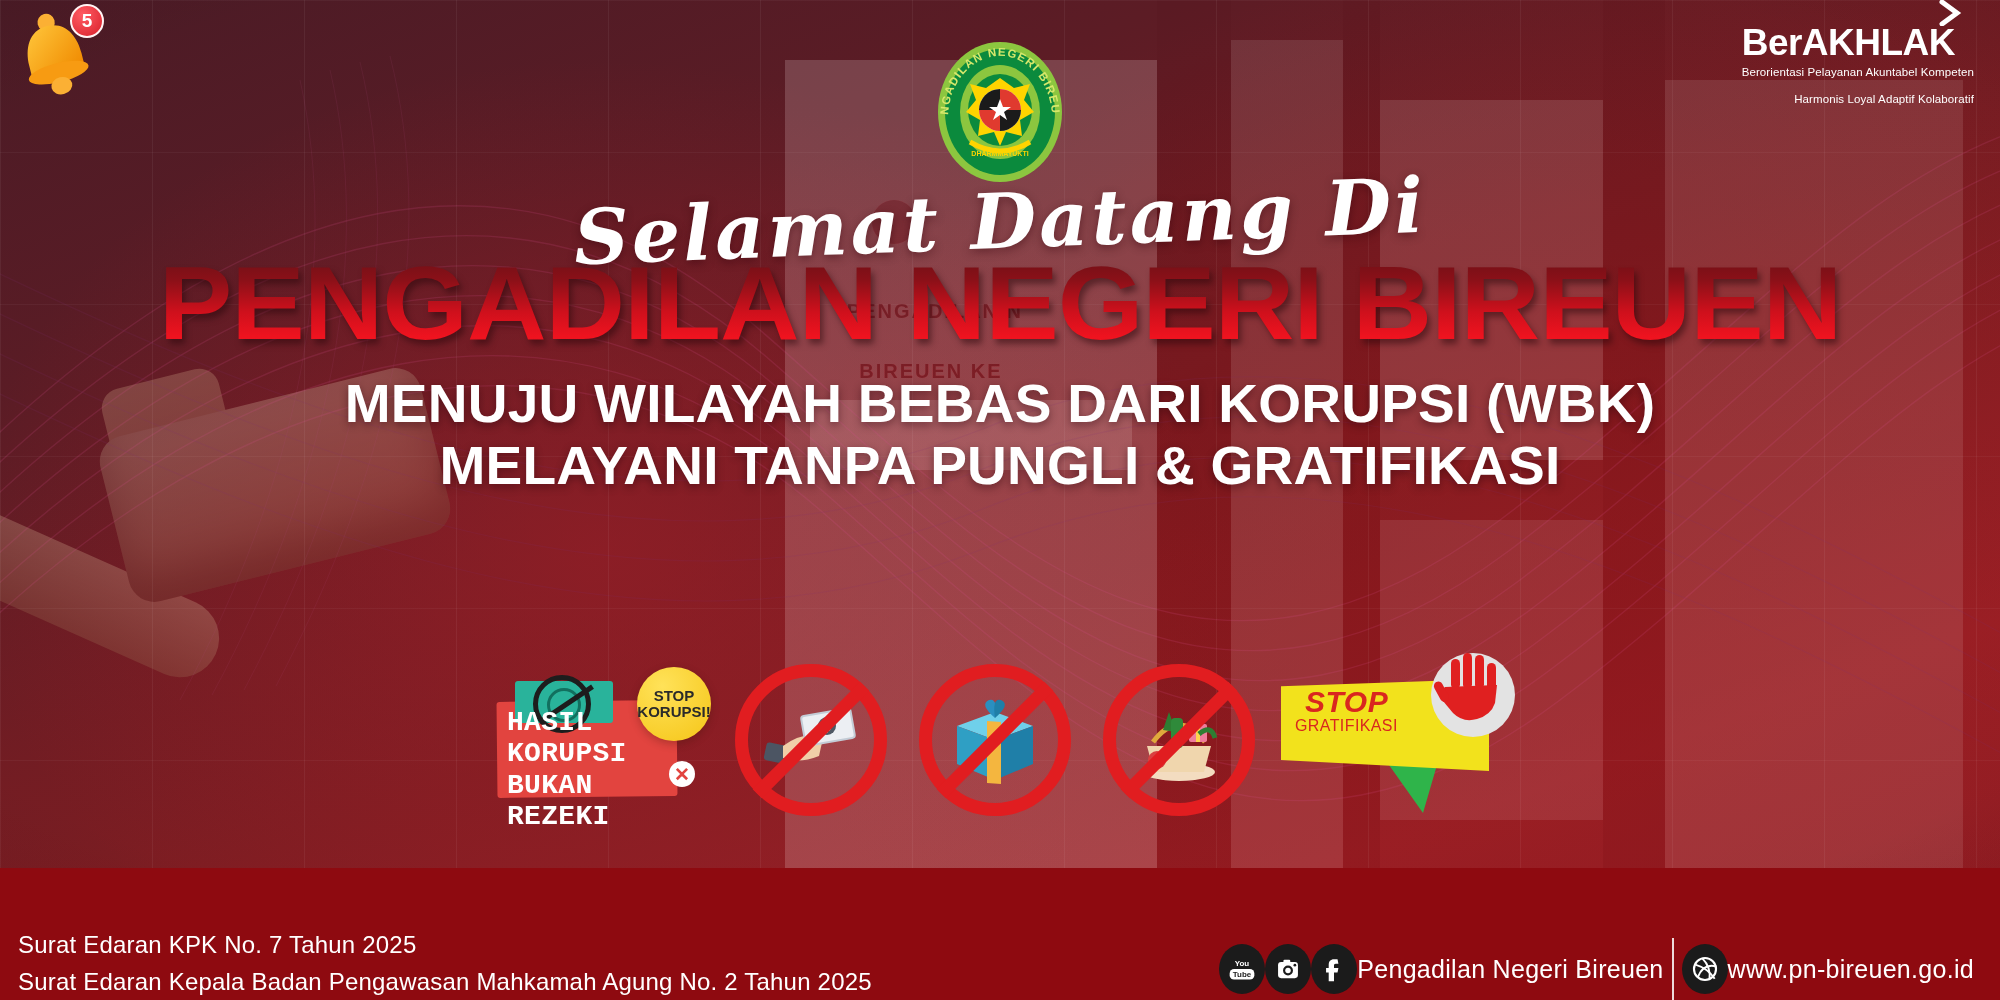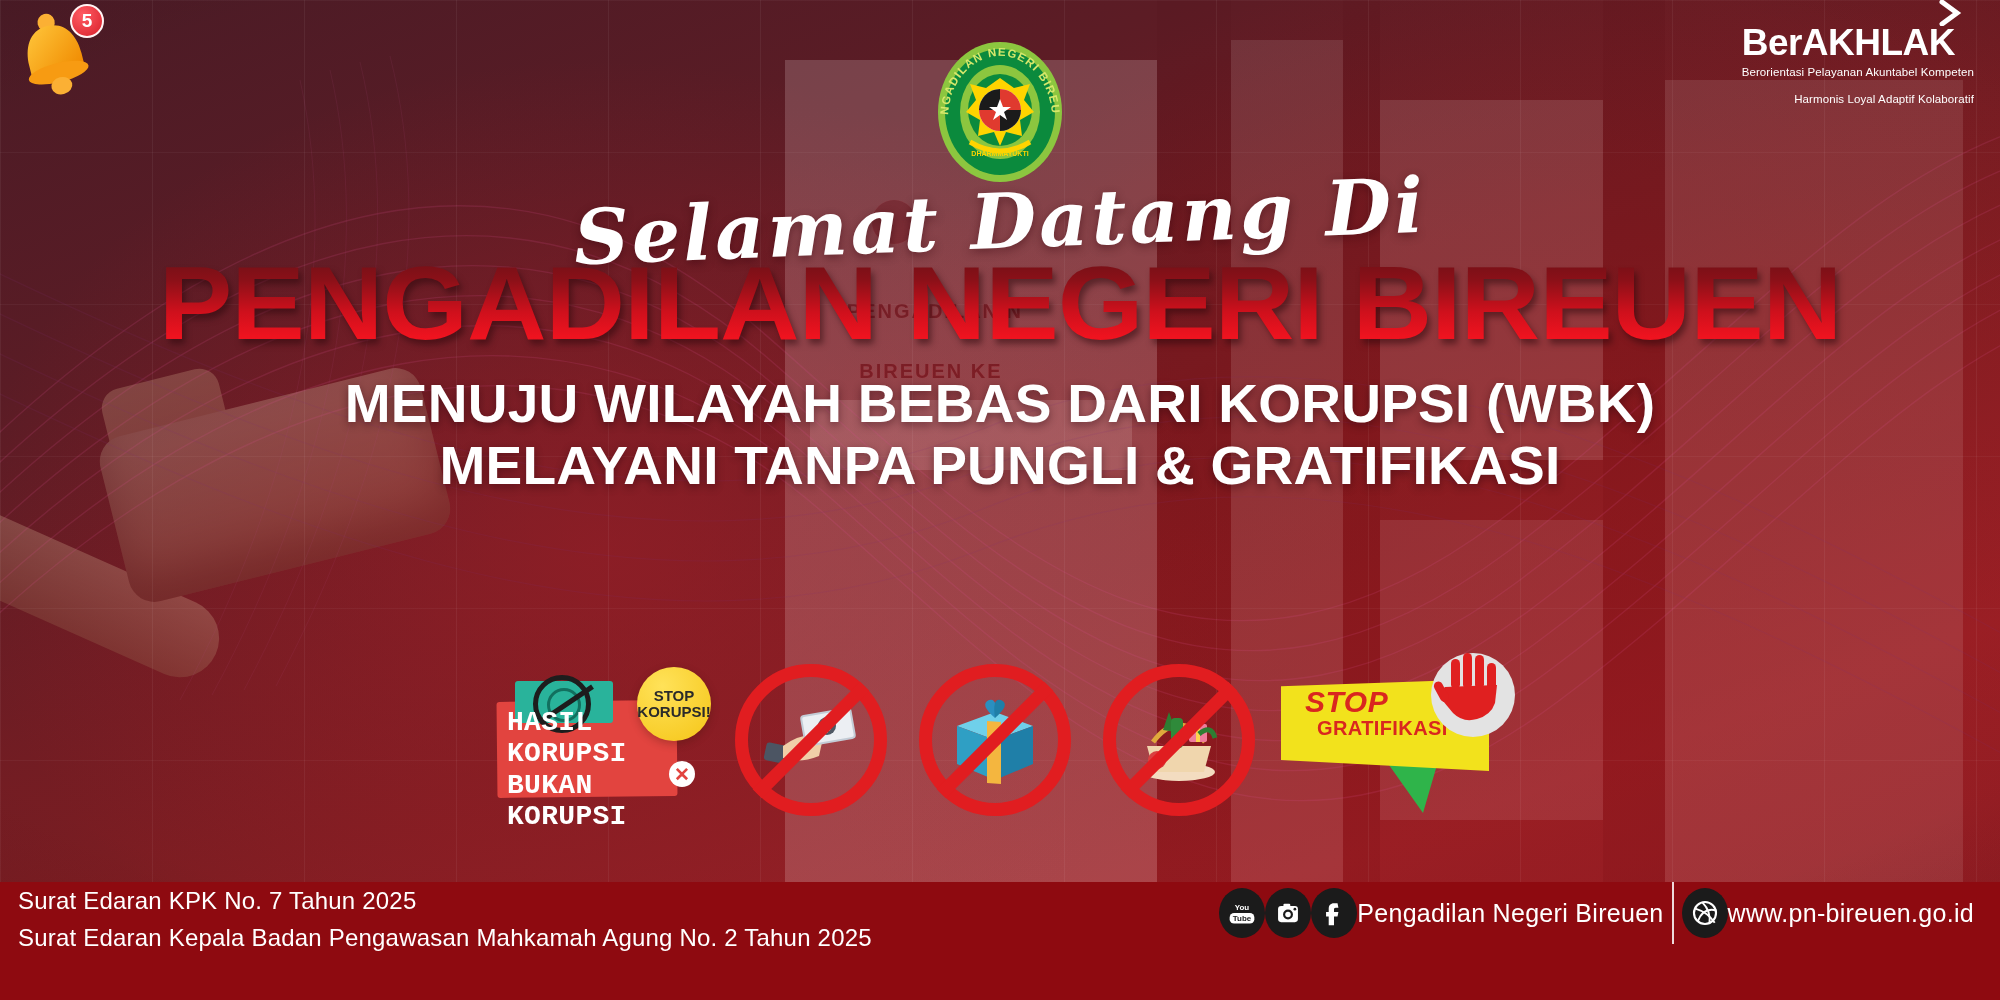--- a/index.html
+++ b/index.html
@@ -187,38 +187,38 @@
     border-left:34px solid transparent;border-right:14px solid transparent;
     border-top:48px solid #2fb44a;
   }
   .grat-stop{
     position:absolute;left:24px;top:22px;color:#d9271f;font-weight:bold;
     font-size:30px;letter-spacing:.5px;line-height:1;
     font-family:"Liberation Sans Narrow","Liberation Sans",sans-serif;
     font-style:italic;
   }
   .grat-sub{
-    position:absolute;left:36px;top:52px;color:#d9271f;font-weight:bold;
-    font-size:20px;letter-spacing:.4px;
+    position:absolute;left:14px;top:52px;color:#d9271f;font-weight:normal;
+    font-size:16px;letter-spacing:.4px;
     font-family:"Liberation Sans Narrow","Liberation Sans",sans-serif;
   }
   .grat-cta{
     position:absolute;left:26px;top:72px;color:#141414;font-weight:bold;
     font-size:17px;letter-spacing:1px;
     font-family:"Liberation Sans Narrow","Liberation Sans",sans-serif;
   }
   .grat-hand{
     position:absolute;right:-4px;top:-12px;width:84px;height:84px;border-radius:50%;
     background:#e3e3e3;
   }
 
   
   .footer{
-    position:absolute;left:0;right:0;bottom:0;height:118px;
-    background:#8e0a10;display:flex;align-items:flex-start;
+    position:absolute;left:0;right:0;bottom:0;height:132px;
+    background:#8e0a10;display:flex;align-items:flex-end;
   }
   .footer-left{padding-left:18px;color:#fff;}
   .footer-line{
     font-family:"Liberation Sans Narrow","Liberation Sans",sans-serif;
     font-size:24px;line-height:1.55;letter-spacing:.2px;
   }
   .footer-right{
     margin-left:auto;display:flex;align-items:center;padding-right:26px;
   }
   .sicon{
@@ -344,21 +344,21 @@
   </div>
 
   <div class="icon-row">
 
     <div class="poster">
       <div class="poster-bg"></div>
       <div class="poster-money"></div>
       <div class="poster-ban"></div>
       <div class="poster-text">
         <div>HASIL KORUPSI</div>
-        <div>BUKAN KORUPSI</div>
+        <div>BUKAN REZEKI</div>
       </div>
       <div class="poster-x">✕</div>
       <div class="stop-badge">
         <span>STOP</span>
         <span>KORUPSI!</span>
       </div>
     </div>
 
     <div class="prohib">
       <div class="prohib-art">

